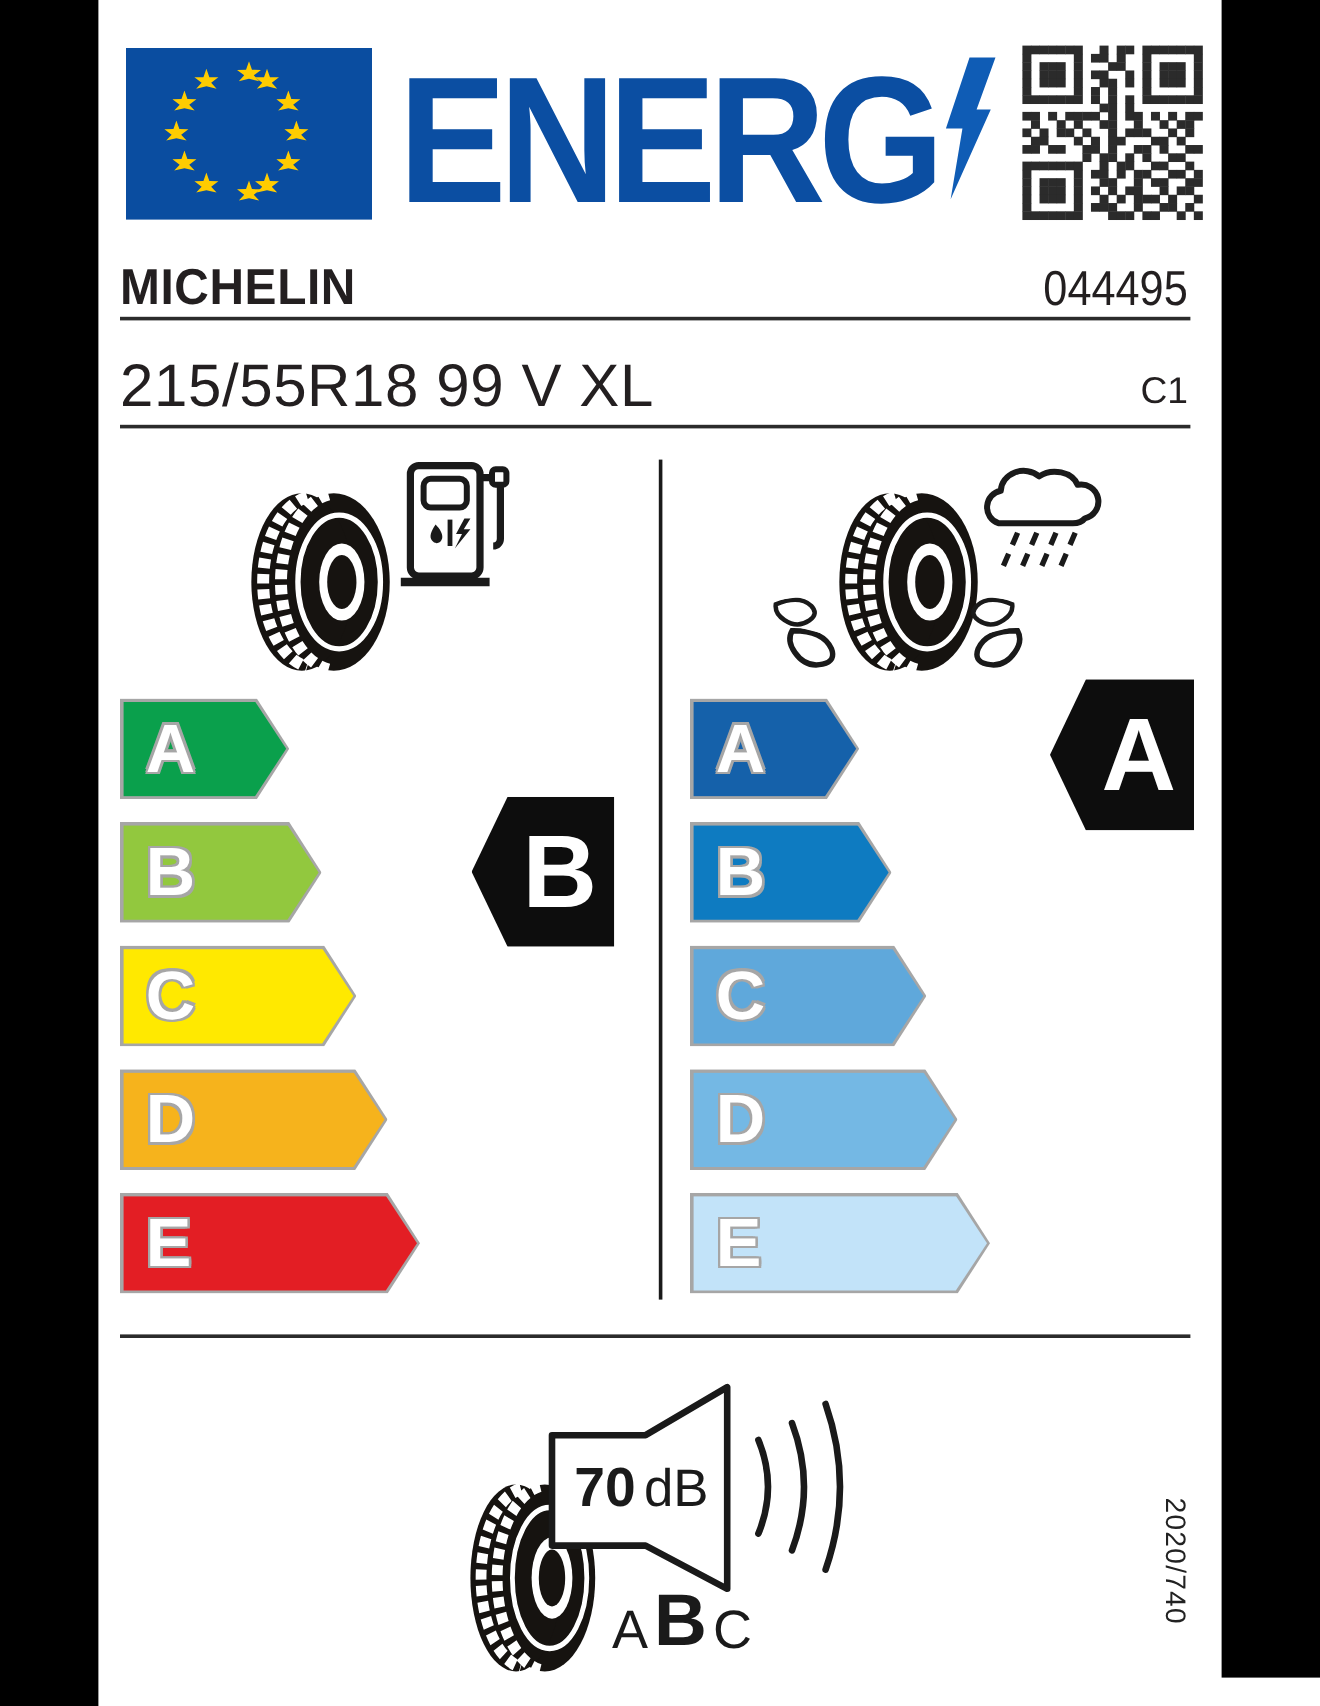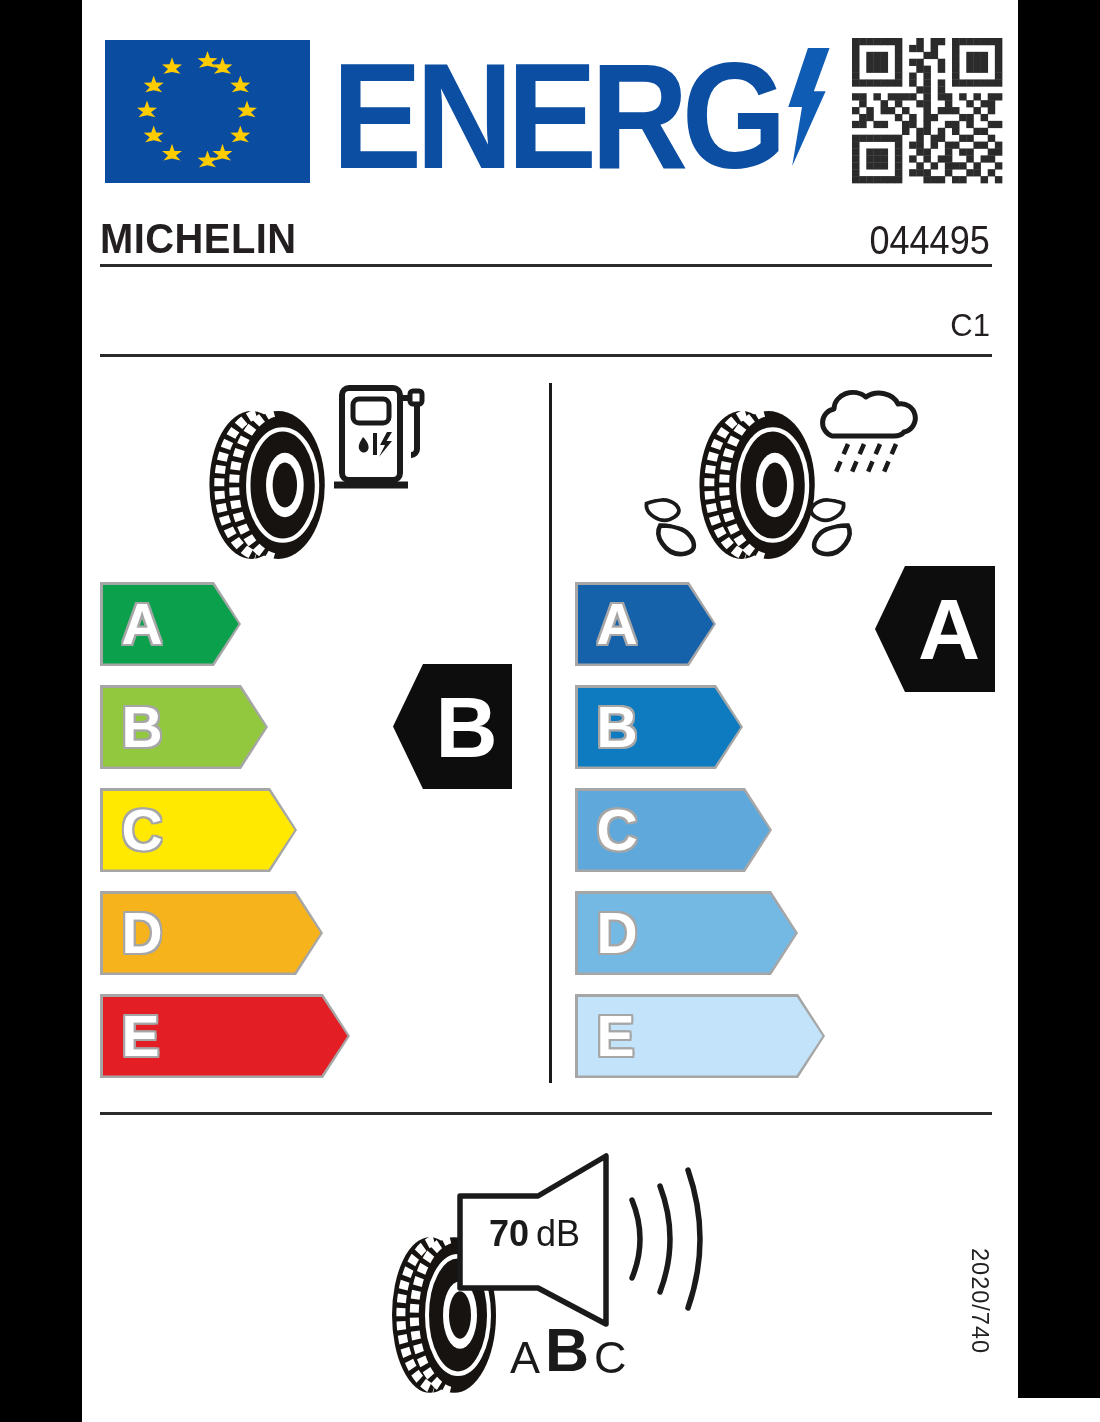--- a/index.html
+++ b/index.html
@@ -61,22 +61,22 @@
   .tyre-wet{left:695px;top:410px;width:122px;height:150px;}
   .cloud{left:810px;top:384px;width:110px;height:98px;}
   .splash{position:absolute;}
   .splash svg{width:100%;height:100%;}
 
   
   .tyre-noise{left:388px;top:1236px;width:110px;height:158px;z-index:1;}
   .horn{left:452px;top:1148px;width:162px;height:182px;z-index:2;}
   .noise-text{left:462px;top:1216px;width:145px;display:flex;align-items:baseline;
               justify-content:center;gap:7px;z-index:3;}
-  .noise-val{font-size:36px;font-weight:700;line-height:1;color:#1a1a1a;}
-  .noise-unit{font-size:36px;line-height:1;color:#1a1a1a;}
+  .noise-val{font-size:46px;font-weight:700;line-height:1;color:#1a1a1a;}
+  .noise-unit{font-size:44px;line-height:1;color:#1a1a1a;}
   .waves{left:622px;top:1160px;width:84px;height:158px;}
   .noise-classes{left:510px;top:1322px;display:flex;align-items:flex-end;gap:5px;z-index:3;color:#1a1a1a;}
   .nc-sm{font-size:45px;line-height:0.95;}
   .nc-lg{font-size:61px;font-weight:700;line-height:0.95;}
   .reg{left:966px;top:1248px;height:175px;writing-mode:vertical-rl;font-size:23.5px;
        letter-spacing:1px;color:#222;}
   svg{display:block;overflow:visible;}
 </style>
 </head>
 <body>
@@ -362,20 +362,21 @@
         <rect x="15" y="20" width="1.05" height="1.05"></rect>
         <rect x="18" y="20" width="1.05" height="1.05"></rect>
         <rect x="20" y="20" width="1.05" height="1.05"></rect>
       </svg>
   </div>
 
   <div class="abs brand-name nowrap">MICHELIN</div>
   <div class="abs article nowrap">044495</div>
   <div class="rule rule1"></div>
 
+  <div class="abs size-text nowrap">215/55R18 99 V XL</div>
   <div class="abs class-text nowrap">C1</div>
   <div class="rule rule2"></div>
 
   <div class="abs divider"></div>
 
   <div class="fuel-col">
     <svg class="abs tyre-fuel">
         <use href="#tyre"></use>
       </svg>
     <svg class="abs pump" viewBox="0 0 92 116">

